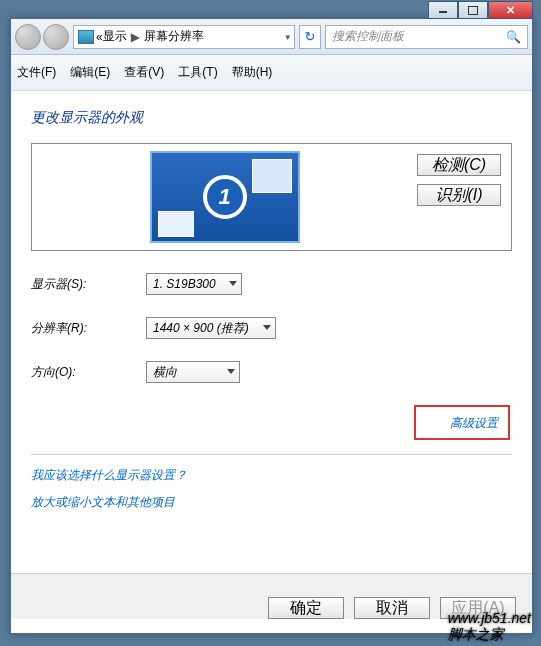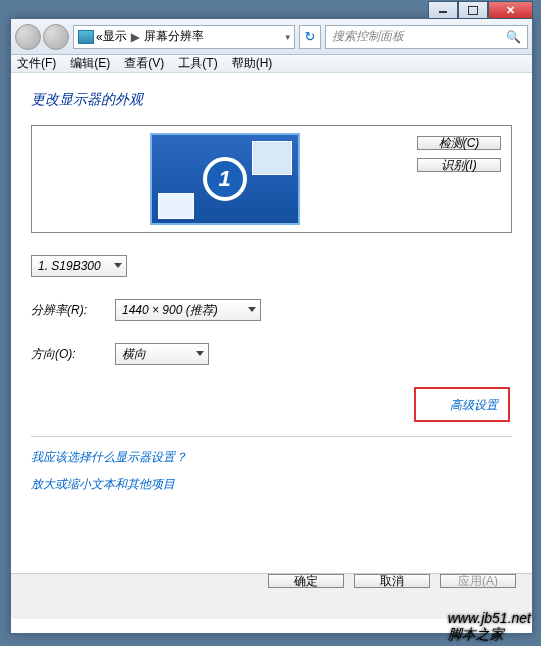--- a/index.html
+++ b/index.html
@@ -18,47 +18,47 @@
 .navcircle { width:26px; height:26px; border-radius:50%; background:radial-gradient(circle at 30% 30%,#ddd,#aaa); border:1px solid #999;}
 .breadcrumb { flex:0 0 auto; height:24px; border:1px solid #a0b0c0; background:#fff; display:flex; align-items:center; padding:0 4px; font-size:12px; width:222px;}
 .breadcrumb .arrow{color:#555;padding:0 4px;}
 .bcicon{width:16px;height:14px;background:linear-gradient(#5bd,#38a);border:1px solid #27a;margin-right:2px;}
 .dd{color:#555;font-size:9px;}
 .refresh{width:22px;height:24px;border:1px solid #a0b0c0;background:#fff;display:flex;align-items:center;justify-content:center;color:#06c;font-size:13px;}
 .search{flex:1;height:24px;border:1px solid #a0b0c0;background:#fff;display:flex;align-items:center;padding:0 6px;color:#888;font-size:12px;font-style:italic;text-align:center;}
 .search .mag{margin-left:auto;color:#06c;font-style:normal;}
 
 
-.menubar{height:18px;background:linear-gradient(#f6f9fc,#e8eef4);border-bottom:1px solid #cdd;display:flex;align-items:center;padding:0 6px;font-size:12px;gap:14px;}
+.menubar{height:36px;background:linear-gradient(#f6f9fc,#e8eef4);border-bottom:1px solid #cdd;display:flex;align-items:center;padding:0 6px;font-size:12px;gap:14px;}
 
 
 .content{padding:18px 20px 0 20px;font-style:italic;}
 .heading{color:#003399;font-size:14px;margin-bottom:16px;}
 .preview{border:1px solid #888;height:108px;position:relative;background:#fff;display:flex;}
 .monitorarea{flex:1;display:flex;align-items:center;justify-content:center;}
 .monitor{width:150px;height:92px;background:linear-gradient(#2a6ac0,#1550a0);border:2px solid #7ab4e8;position:relative;display:flex;align-items:center;justify-content:center;}
 .monitor .circ{width:44px;height:44px;border-radius:50%;background:#1a60b8;border:4px solid #fff;color:#fff;font-size:22px;font-weight:bold;display:flex;align-items:center;justify-content:center;}
 .monitor .win{position:absolute;right:6px;top:6px;width:40px;height:34px;background:#d8e8f8;border:1px solid #fff;}
 .monitor .tb{position:absolute;left:6px;bottom:4px;width:36px;height:26px;background:#e8f2fc;border:1px solid #fff;}
 .sidebuttons{width:94px;padding:10px 10px 0 0;display:flex;flex-direction:column;gap:8px;}
-.btn{height:14px;border:1px solid #888;background:linear-gradient(#fdfdfd,#e6e6e6);font-size:12px;display:flex;align-items:center;justify-content:center;border-radius:0;cursor:pointer;}
+.btn{height:22px;border:1px solid #888;background:linear-gradient(#fdfdfd,#e6e6e6);font-size:16px;display:flex;align-items:center;justify-content:center;border-radius:0;cursor:pointer;}
 
 .formrow{display:flex;align-items:center;margin-top:22px;font-size:12px;}
 .formrow label{width:84px;}
-.select{height:22px;border:1px solid #888;background:linear-gradient(#fff,#eee);display:flex;align-items:center;padding:0 18px 0 6px;font-size:12px;position:relative;min-width:72px;}
+.select{height:22px;border:1px solid #888;background:linear-gradient(#fff,#eee);display:flex;align-items:center;padding:0 18px 0 6px;font-size:12px;position:relative;min-width:72px;margin-left:31px;}
 .select .tri{position:absolute;right:4px;top:7px;border:4px solid transparent;border-top:5px solid #444;}
 
 .advlink{text-align:right;margin-top:22px;padding-right:2px;}
 .advlink a{color:#0066cc;font-size:12px;text-decoration:none;margin-left:24px;}
 .advbox{display:inline-block;border:2px solid #d33;padding:6px 10px;}
 
 .hr{border-top:1px solid #ccc;margin:14px 0 12px;}
 .linkrow{color:#0066cc;font-size:12px;margin-bottom:10px;cursor:pointer;}
 
-.dlgbtns{position:absolute;bottom:14px;left:0;right:0;height:46px;border-top:1px solid #ccc;background:#f0f0f0;display:flex;align-items:flex-start;justify-content:flex-end;padding-right:16px;gap:10px;}
+.dlgbtns{position:absolute;bottom:14px;left:0;right:0;height:46px;border-top:1px solid #ccc;background:#f0f0f0;display:flex;align-items:flex-end;justify-content:flex-end;padding-right:16px;gap:10px;}
 .dlgbtns .btn{width:76px;}
 .dlgbtns .btn.disabled{color:#999;}
 
 .watermark{position:absolute;right:10px;bottom:2px;font-size:14px;color:#000000;font-style:italic;text-shadow:0 0 3px #000;}
 .wmlogo{font-weight:normal;}
 </style>
 </head>
 <body>
 
 <div class="window">
@@ -110,29 +110,30 @@
           <div class="circ">1</div>
         </div>
       </div>
       <div class="sidebuttons">
         <div class="btn">检测(C)</div>
         <div class="btn">识别(I)</div>
       </div>
     </div>
 
     <div class="formrow">
+      <label>显示器(S):</label>
       <div class="select" style="width:96px">
         <span>1. S19B300</span>
           <div class="tri"></div>
       </div>
     </div>
 
     <div class="formrow">
       <label>分辨率(R):</label>
-      <div class="select" style="width:146px">
+      <div class="select" style="width:130px">
         <span>1440 × 900 (推荐)</span>
           <div class="tri"></div>
       </div>
     </div>
 
     <div class="formrow">
       <label>方向(O):</label>
       <div class="select" style="width:94px">
         <span>横向</span>
           <div class="tri"></div>

